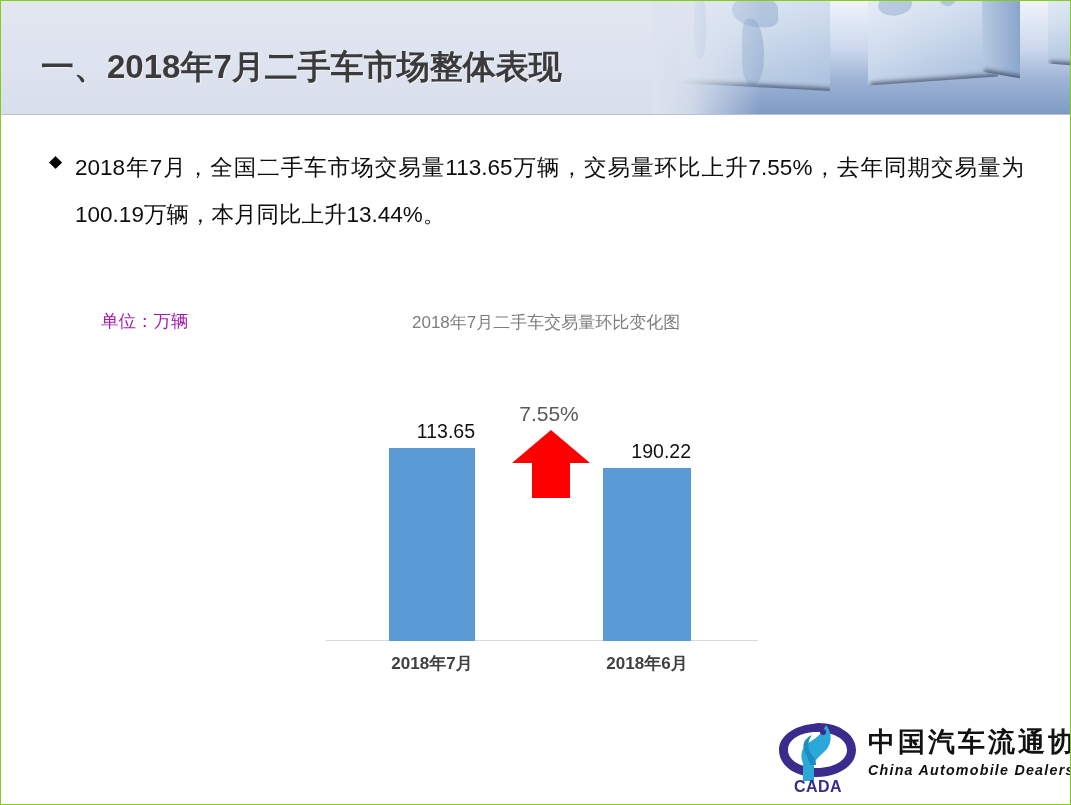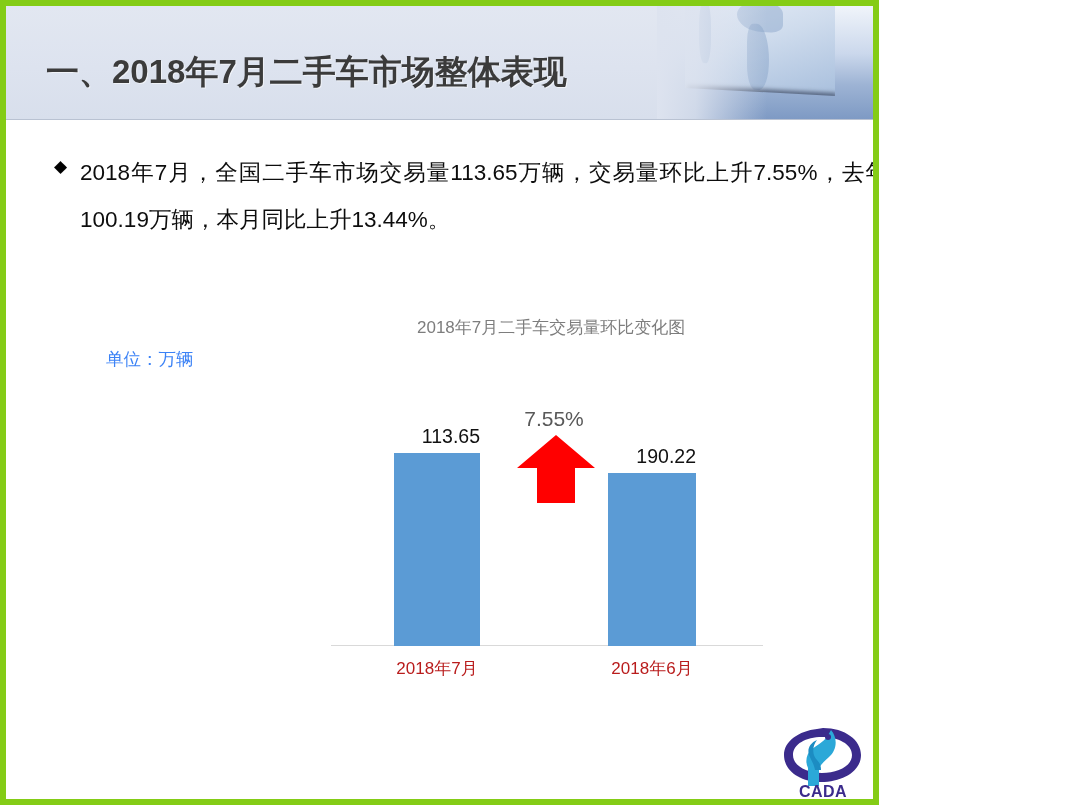--- a/index.html
+++ b/index.html
@@ -8,25 +8,25 @@
     background: #ffffff;
   }
   body {
     width: 1071px;
     height: 805px;
     font-family: "Liberation Sans", "DejaVu Sans", sans-serif;
     overflow: hidden;
   }
   #slide {
     position: relative;
-    width: 879px;
+    width: 1071px;
     height: 805px;
     background: #ffffff;
     box-sizing: border-box;
-    border: 6px solid #84cc16;
+    border: 1px solid #84cc16;
     overflow: hidden;
   }
 
   
   #header-band {
     position: absolute;
     left: 0;
     top: 0;
     width: 1071px;
     height: 113px;
@@ -133,23 +133,22 @@
     color: #0d0d0d;
     line-height: 47px;
     letter-spacing: 0px;
     text-align: justify;
   }
   #unit-label {
     position: absolute;
     left: 100px;
     top: 308px;
     font-size: 17.5px;
-    color: #3b82f6;
-    white-space: nowrap;
-    margin-top: 33px;
+    color: #a21caf;
+    white-space: nowrap;
   }
   #chart-title {
     position: absolute;
     left: 399px;
     top: 310px;
     font-size: 17px;
     color: #7d7d7d;
     white-space: nowrap;
     margin-left: 12px;
   }
@@ -198,22 +197,22 @@
   }
   #value-1 {
     left: 277px;
     width: 88px;
     bottom: 218px;
   }
   .cat-label {
     position: absolute;
     bottom: 6px;
     font-size: 17px;
-    font-weight: normal;
-    color: #b91c1c;
+    font-weight: bold;
+    color: #404040;
     text-align: center;
     white-space: nowrap;
   }
   #cat-0 {
     left: 43px;
     width: 126px;
   }
   #cat-1 {
     left: 257px;
     width: 128px;

